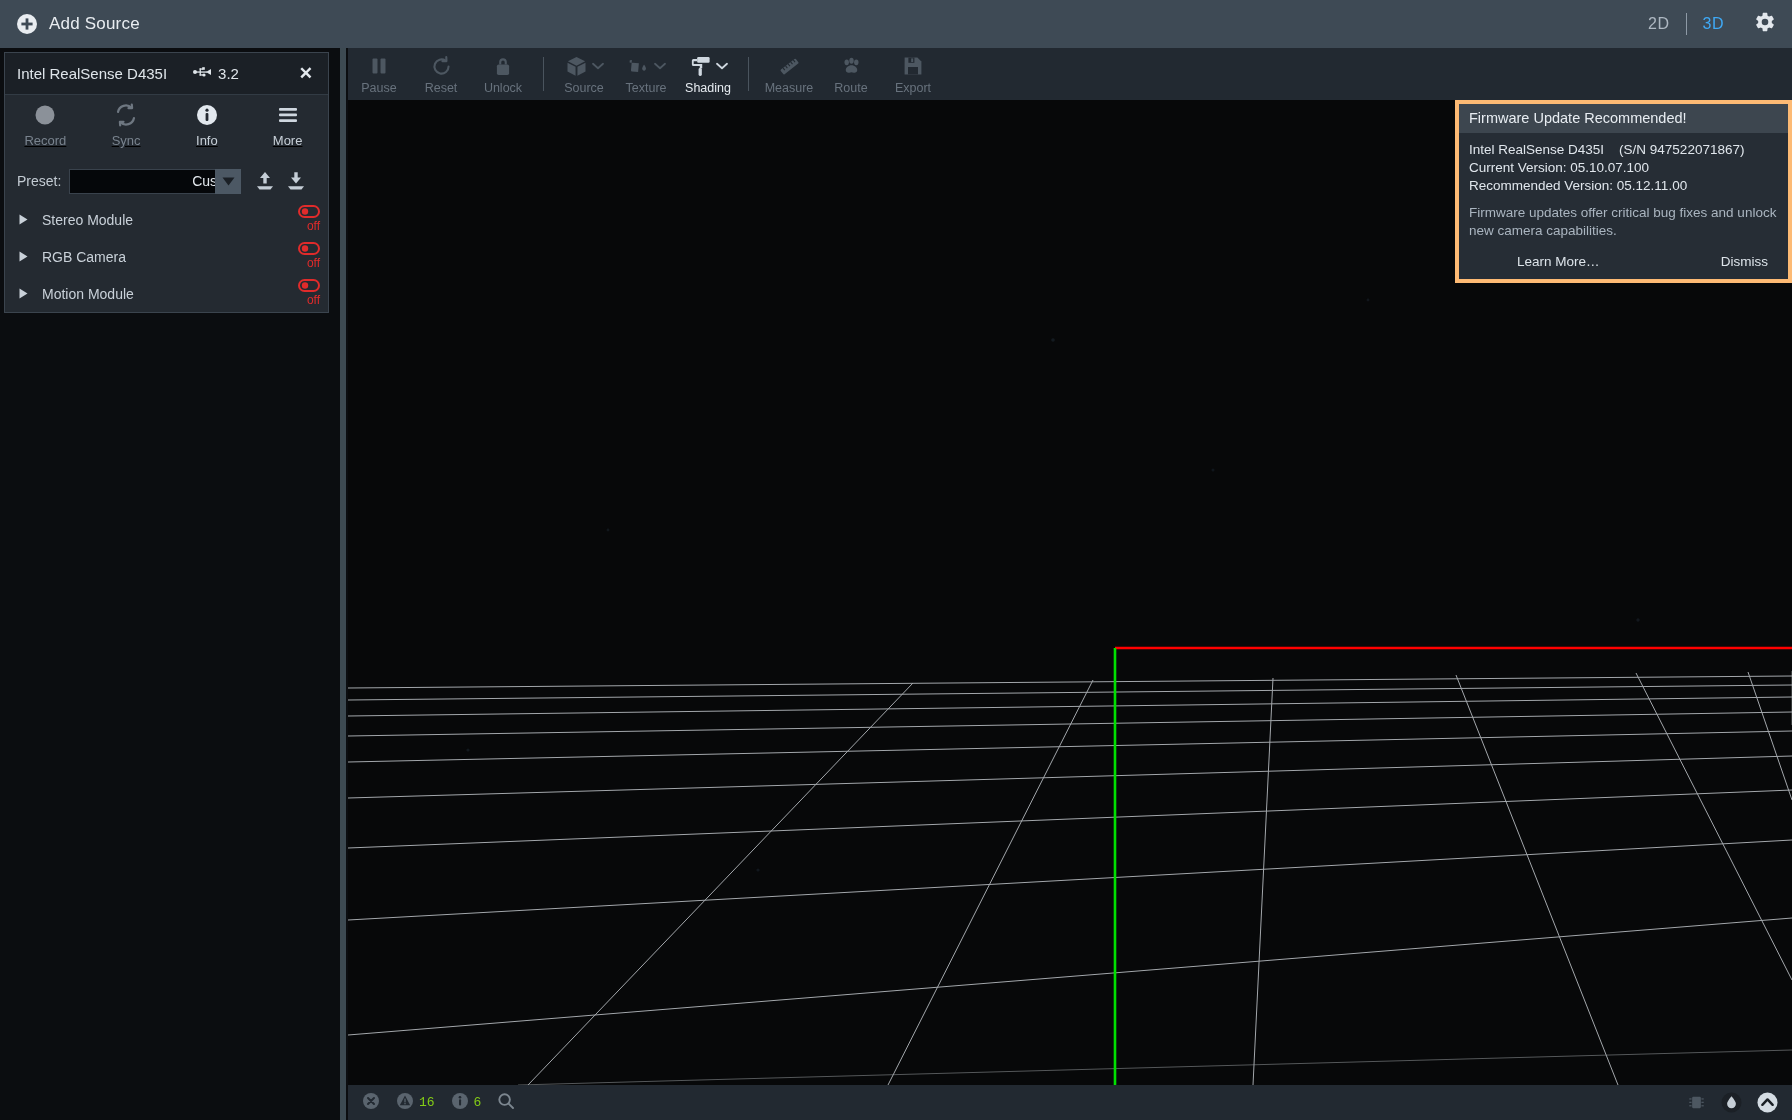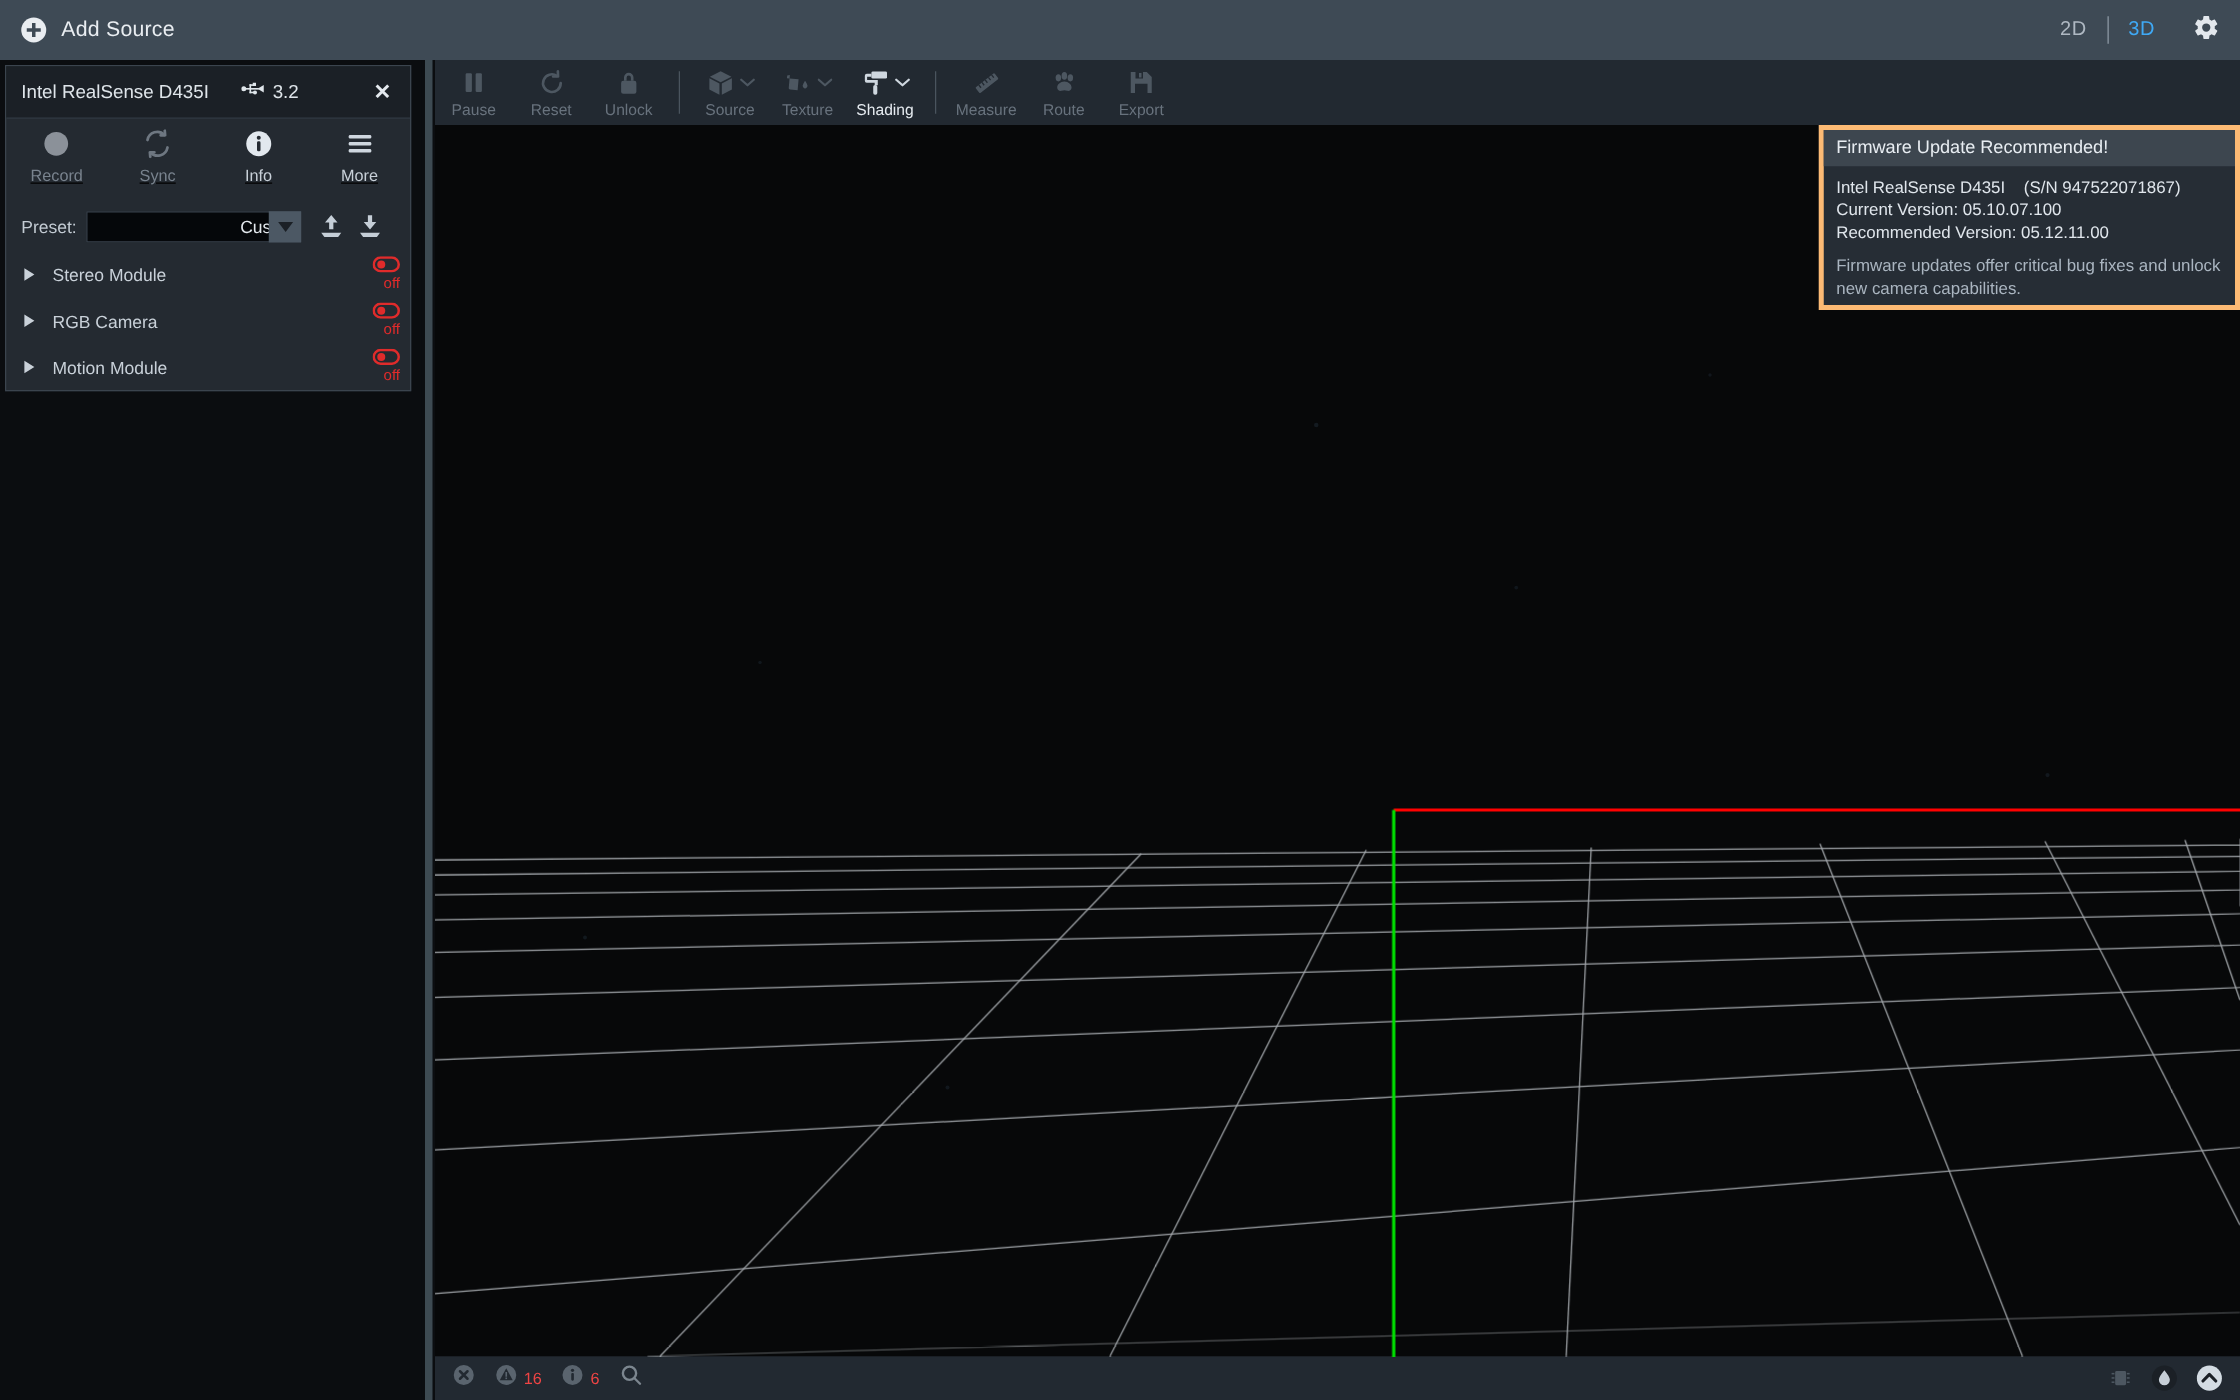--- a/index.html
+++ b/index.html
@@ -126,21 +126,21 @@
   .tool-sep { width: 1px; height: 34px; background: #4a545e; margin: 9px 9px 0 9px; }
 
   .vp-canvas { position: absolute; left: 0; top: 52px; width: 1444px; height: 985px; background: #070809; }
 
   
   .statusbar {
     position: absolute; left: 0; bottom: 0; width: 1444px; height: 35px;
     background: #222931; display: flex; align-items: center; padding: 0 14px;
   }
   .badge { display: flex; align-items: center; gap: 5px; margin-right: 16px; cursor: pointer; }
-  .badge-count { color: #ef4444; font-size: 13px; }
+  .badge-count { color: #84cc16; font-size: 13px; font-family: Liberation Mono, monospace; }
   .status-right { margin-left: auto; display: flex; align-items: center; gap: 15px; }
   .status-right span { cursor: pointer; display: flex; }
 
   
   .fw-popup {
     position: absolute; right: 0px; top: 52px; width: 337px;
     background: #262d35; border: 4px solid #fdba74; z-index: 40;
   }
   .fw-title {
     background: #3d464f; color: #e8edf2; font-size: 14.5px;
@@ -558,16 +558,20 @@
     </div>
 
     <div class="fw-popup">
       <div class="fw-title">Firmware Update Recommended!</div>
       <div class="fw-body">
         <div class="fw-line">Intel RealSense D435I    (S/N 947522071867)</div>
         <div class="fw-line">Current Version: 05.10.07.100</div>
         <div class="fw-line">Recommended Version: 05.12.11.00</div>
         <div class="fw-desc">Firmware updates offer critical bug fixes and unlock new camera capabilities.</div>
       </div>
+      <div class="fw-actions">
+        <span class="fw-btn left">Learn More…</span>
+        <span class="fw-btn right">Dismiss</span>
+      </div>
     </div>
 
   </div>
 </div>
 
 </body></html>

